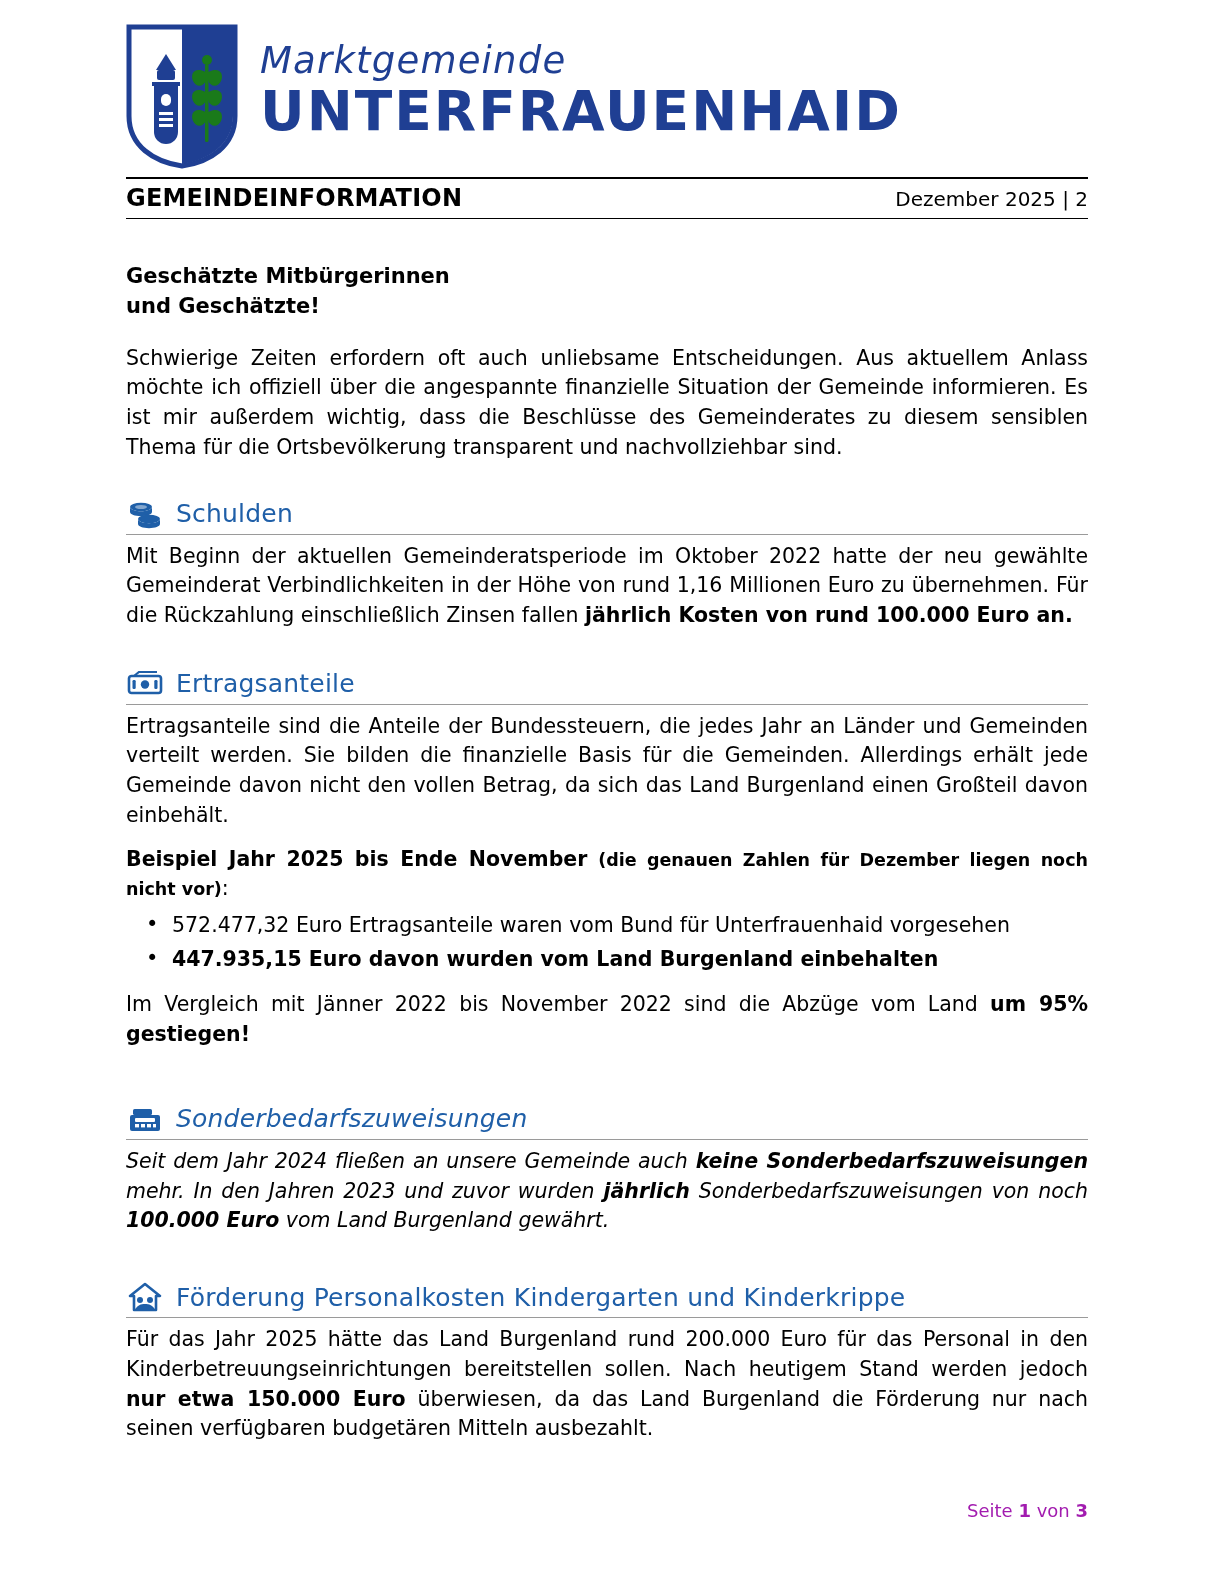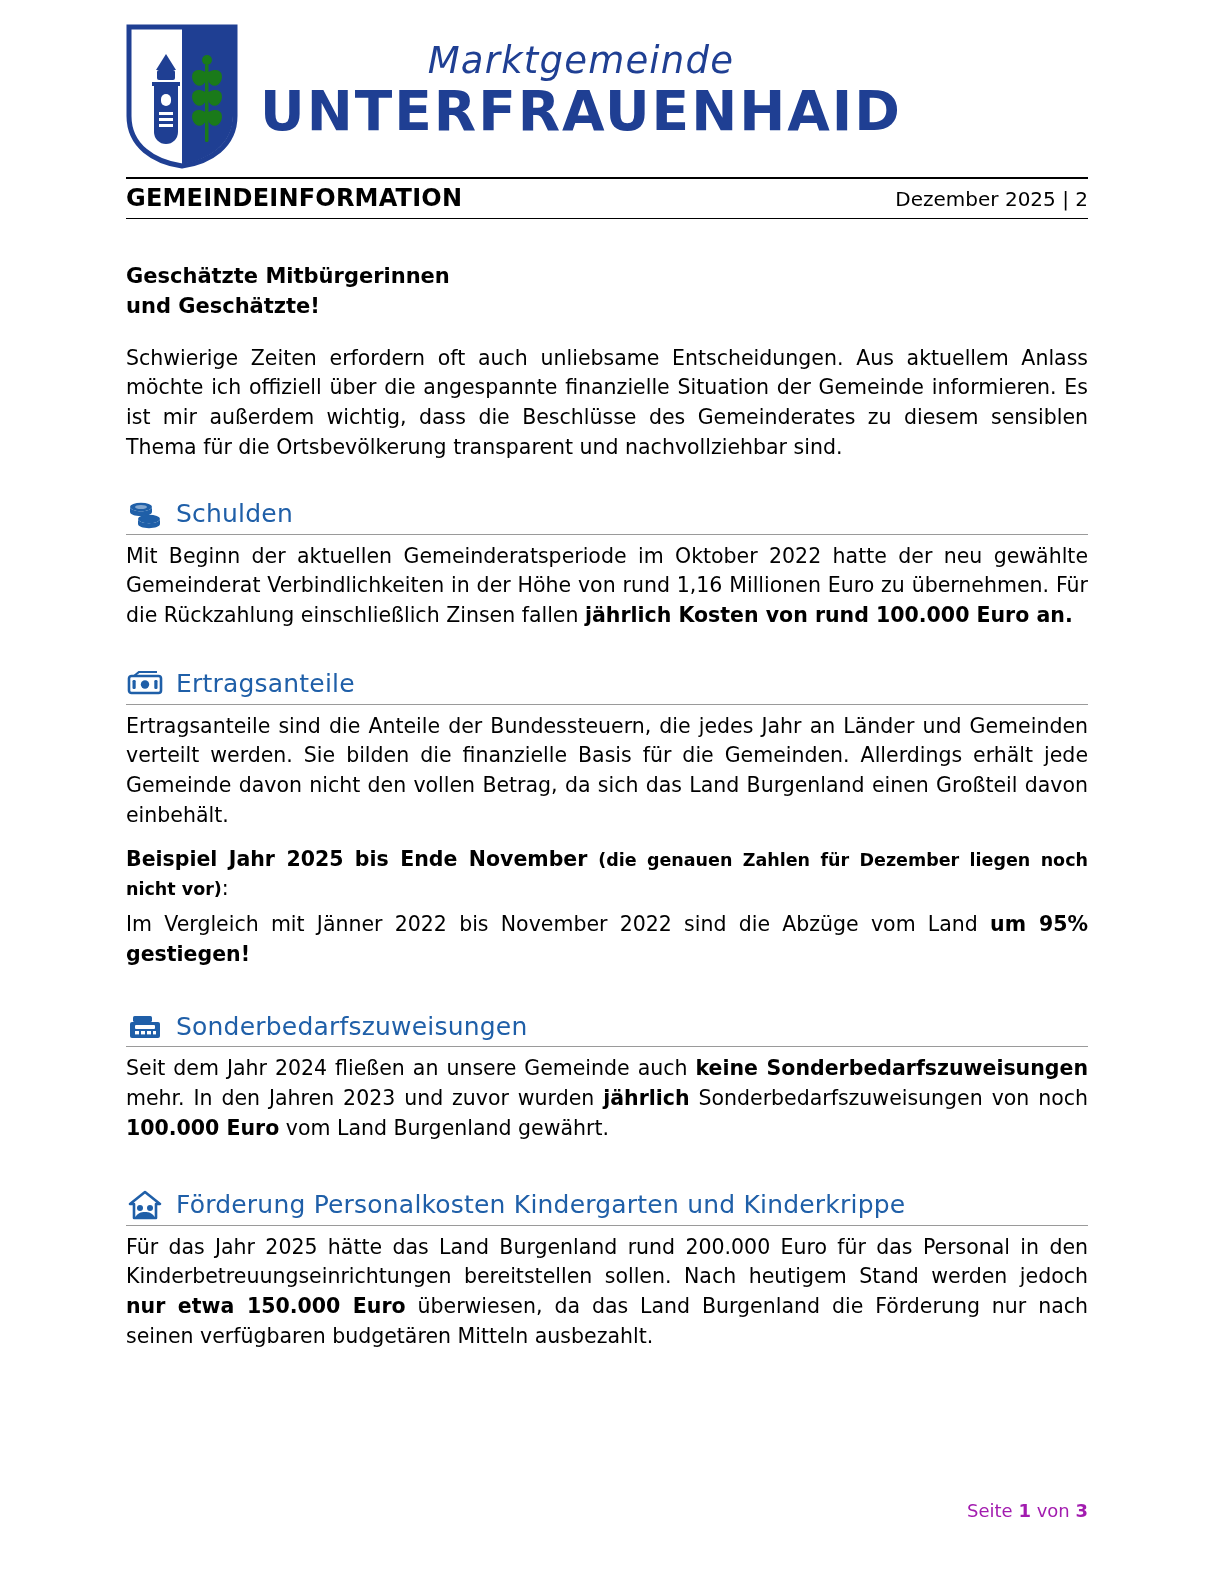--- a/index.html
+++ b/index.html
@@ -24,21 +24,20 @@
   
   .header {
     position: absolute;
     left: 126px;
     top: 24px;
     width: 962px;
   }
   .header-top {
     display: flex;
     align-items: flex-start;
-    text-align: center;
   }
   .crest {
     width: 112px;
     height: 145px;
     flex: 0 0 112px;
     margin-right: 22px;
     position: relative;
   }
   .crest svg { display: block; }
 
@@ -282,25 +281,29 @@
             <rect x="27.3" y="9" width="3.2" height="9" rx="1.2" fill="#1f5fa8"></rect>
             <path d="M7 5 L12 1 L30 1" fill="none" stroke="#1f5fa8" stroke-width="2.2"></path>
           </svg>
         </span>
         <span class="section-title">Ertragsanteile</span>
       </div>
       <hr class="section-rule">
       <div class="section-body">
         <p>Ertragsanteile sind die Anteile der Bundessteuern, die jedes Jahr an Länder und Gemeinden verteilt werden. Sie bilden die finanzielle Basis für die Gemeinden. Allerdings erhält jede Gemeinde davon nicht den vollen Betrag, da sich das Land Burgenland einen Großteil davon einbehält.</p>
         <p style="margin-bottom:6px;"><b>Beispiel Jahr 2025 bis Ende November</b> <span class="small-note">(die genauen Zahlen für Dezember liegen noch nicht vor)</span><span>:</span></p>
+        <ul class="bullets">
+          <li><span>572.477,32 Euro Ertragsanteile waren vom Bund für Unterfrauenhaid vorgesehen</span></li>
+          <li><b>447.935,15 Euro davon wurden vom Land Burgenland einbehalten</b></li>
+        </ul>
         <p><span>Im Vergleich mit Jänner 2022 bis November 2022 sind die Abzüge vom Land </span><b>um 95% gestiegen!</b></p>
       </div>
     </div>
 
-    <div class="section" style="margin-top:40px;">
+    <div class="section" style="margin-top:52px;font-style:italic;">
       <div class="section-head">
         <span class="section-icon">
           <svg width="36" height="30" viewBox="0 0 36 30" xmlns="http://www.w3.org/2000/svg">
             <rect x="3" y="11" width="30" height="16" rx="2" fill="#1f5fa8"></rect>
             <rect x="6" y="5" width="19" height="6" rx="1.6" fill="#1f5fa8"></rect>
             <rect x="8" y="14" width="20" height="4" rx="1" fill="#ffffff"></rect>
             <rect x="8" y="20" width="4" height="3.4" fill="#ffffff"></rect>
             <rect x="14" y="20" width="4" height="3.4" fill="#ffffff"></rect>
             <rect x="20" y="20" width="4" height="3.4" fill="#ffffff"></rect>
             <rect x="26" y="20" width="3" height="3.4" fill="#ffffff"></rect>

